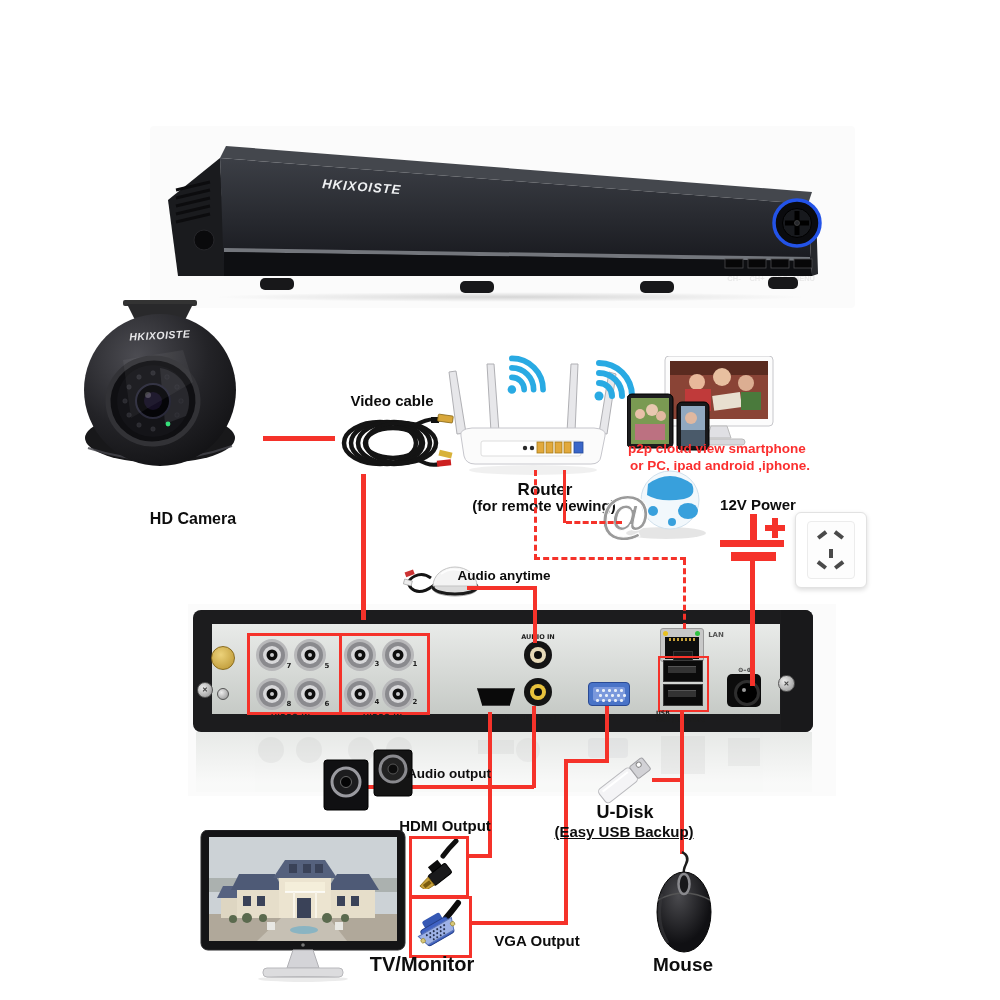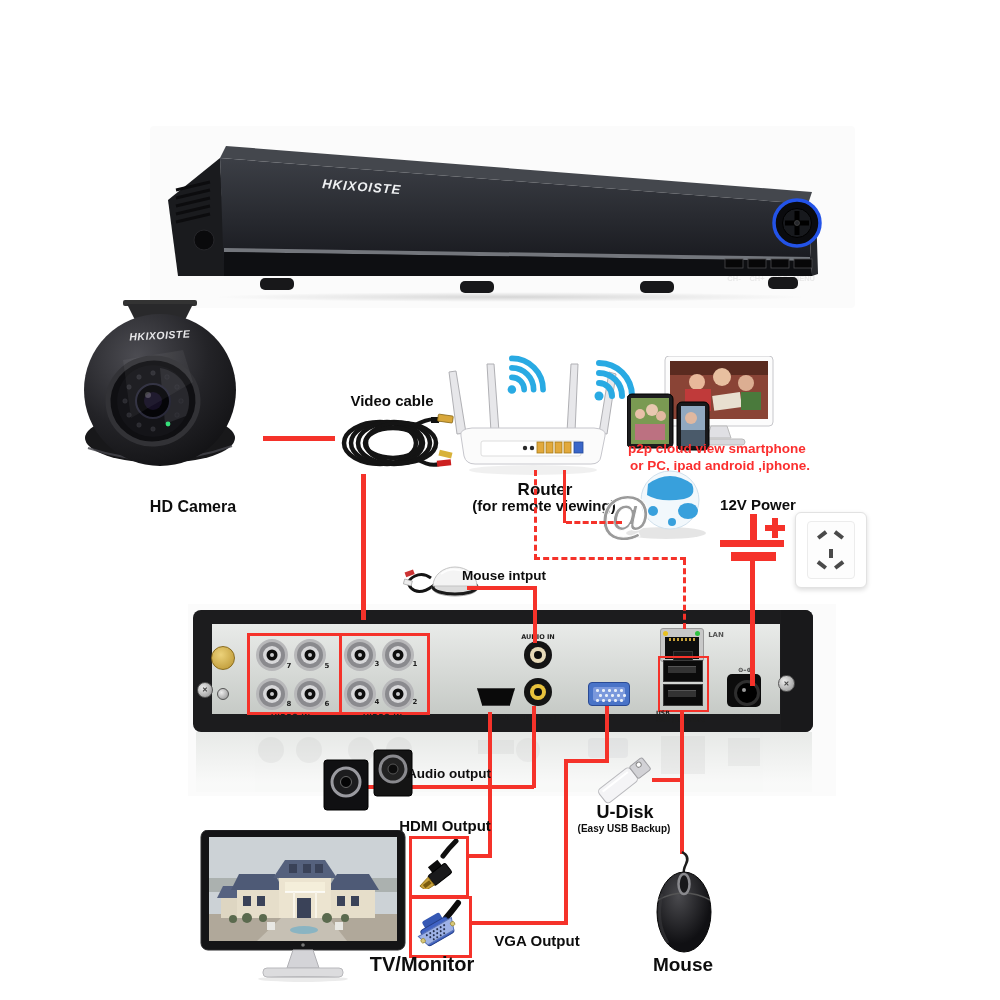--- a/index.html
+++ b/index.html
@@ -104,21 +104,21 @@
       <circle cx="74" cy="127" r="2.2"></circle>
         <circle cx="88" cy="131" r="2.2"></circle>
     </g>
     <circle cx="103" cy="126" r="2.4" fill="#35e07a"></circle>
     <circle cx="88" cy="103" r="17" fill="#050508" stroke="#2a2a3a" stroke-width="2"></circle>
     <circle cx="88" cy="103" r="9" fill="#150f24"></circle>
     <circle cx="83" cy="97" r="3" fill="#fff" opacity=".22"></circle>
     <polygon points="58,62 118,52 128,84 66,120" fill="#fff" opacity=".05"></polygon>
     <text x="95" y="41" transform="rotate(-3 95 41)" text-anchor="middle" font-size="10.5" font-weight="bold" font-style="italic" fill="#e8e8ea" letter-spacing=".5">HKIXOISTE</text>
   </svg>
-  <div class="lbl" style="left:193px;top:498px;font-size:16px;">HD Camera</div>
+  <div class="lbl" style="left:193px;top:510px;font-size:16px;">HD Camera</div>
 
   <div class="lbl" style="left:392px;top:392px;font-size:15px;">Video cable</div>
   <svg class="abs" style="left:335px;top:410px;" width="125" height="65" viewBox="0 0 125 65">
     <g fill="none" stroke="#141414" stroke-width="4.5">
       <ellipse cx="45" cy="33" rx="36" ry="21"></ellipse>
         <ellipse cx="52" cy="33" rx="36" ry="21"></ellipse>
       <ellipse cx="59" cy="33" rx="36" ry="21"></ellipse>
         <ellipse cx="66" cy="33" rx="35" ry="20"></ellipse>
       <ellipse cx="58" cy="33" rx="28" ry="15"></ellipse>
     </g>
@@ -226,21 +226,21 @@
 
   <svg class="abs" style="left:403px;top:556px;" width="78" height="46" viewBox="0 0 78 46">
     <path d="M 30,30 q -14,10 -22,2 q -6,-7 4,-12 q 8,-4 16,2" stroke="#141414" stroke-width="3" fill="none"></path>
     <rect x="2" y="15" width="9" height="5" fill="#cc3333" transform="rotate(-20 6 17)"></rect>
     <rect x="1" y="24" width="8" height="5" fill="#eee" stroke="#999" stroke-width=".6" transform="rotate(15 5 26)"></rect>
     <ellipse cx="52" cy="32" rx="23" ry="8" fill="#dcdcdc" stroke="#aaa"></ellipse>
     <ellipse cx="52" cy="31" rx="22" ry="7" fill="none" stroke="#1a1a1a" stroke-width="3"></ellipse>
     <path d="M 30,30 A 22,19 0 0 1 74,30 Z" fill="#f4f4f4" stroke="#c4c4c4"></path>
     <path d="M 38,18 Q 48,10 62,16" stroke="#fff" stroke-width="2" fill="none" opacity=".8"></path>
   </svg>
-  <div class="lbl" style="left:504px;top:568px;font-size:13.5px;">Mouse intput</div>
+  <div class="lbl" style="left:504px;top:568px;font-size:13.5px;">Audio anytime</div>
   <div class="lbl" style="left:303px;top:618px;font-size:16px;margin-left:8px;">Video input</div>
 
   <div class="abs" style="left:188px;top:604px;width:648px;height:192px;background:#fbfbfb;"></div>
   <div class="abs" style="left:196px;top:732px;width:616px;height:60px;background:linear-gradient(180deg,#d4d8d4,#f7f8f7 85%);opacity:.5;">
     <div class="circ" style="left:62px;top:5px;width:26px;height:26px;background:#666;opacity:.15;"></div>
     <div class="circ" style="left:100px;top:5px;width:26px;height:26px;background:#666;opacity:.15;"></div>
     <div class="circ" style="left:152px;top:5px;width:26px;height:26px;background:#666;opacity:.15;"></div>
     <div class="circ" style="left:190px;top:5px;width:26px;height:26px;background:#666;opacity:.15;"></div>
     <div class="abs" style="left:282px;top:8px;width:36px;height:14px;background:#666;opacity:.15;"></div>
     <div class="circ" style="left:320px;top:6px;width:24px;height:24px;background:#666;opacity:.13;"></div>
@@ -450,21 +450,21 @@
 
   <svg class="abs" style="left:584px;top:750px;" width="80" height="58" viewBox="0 0 80 58">
     <g transform="rotate(-38 40 30)">
       <rect x="12" y="22" width="40" height="17" rx="4" fill="#f4f4f6" stroke="#b8b8bc"></rect>
       <rect x="52" y="23" width="16" height="15" rx="2" fill="#d2d2d6" stroke="#a0a0a4"></rect>
       <circle cx="61" cy="27" r="2.5" fill="#fff" stroke="#888"></circle>
       <line x1="16" y1="26" x2="48" y2="26" stroke="#fff" stroke-width="2"></line>
     </g>
   </svg>
   <div class="lbl" style="left:625px;top:802px;font-size:18px;">U-Disk</div>
-  <div class="lbl" style="left:624px;top:823px;font-size:10px;">(Easy USB Backup)</div>
+  <div class="lbl" style="left:624px;top:823px;font-size:15px;text-decoration:underline;">(Easy USB Backup)</div>
 
   <svg class="abs" style="left:648px;top:842px;" width="72" height="112" viewBox="0 0 72 112">
     <defs>
       <radialGradient id="mgrad" cx="40%" cy="30%" r="80%">
         <stop offset="0" stop-color="#4a4a4e"></stop>
           <stop offset=".75" stop-color="#101013"></stop>
       </radialGradient>
     </defs>
     <path d="M 34,10 q 8,4 4,12 q -3,6 -2,10" stroke="#1c1c1c" stroke-width="2.5" fill="none"></path>
     <ellipse cx="36" cy="70" rx="27" ry="40" fill="url(#mgrad)" stroke="#050505"></ellipse>

